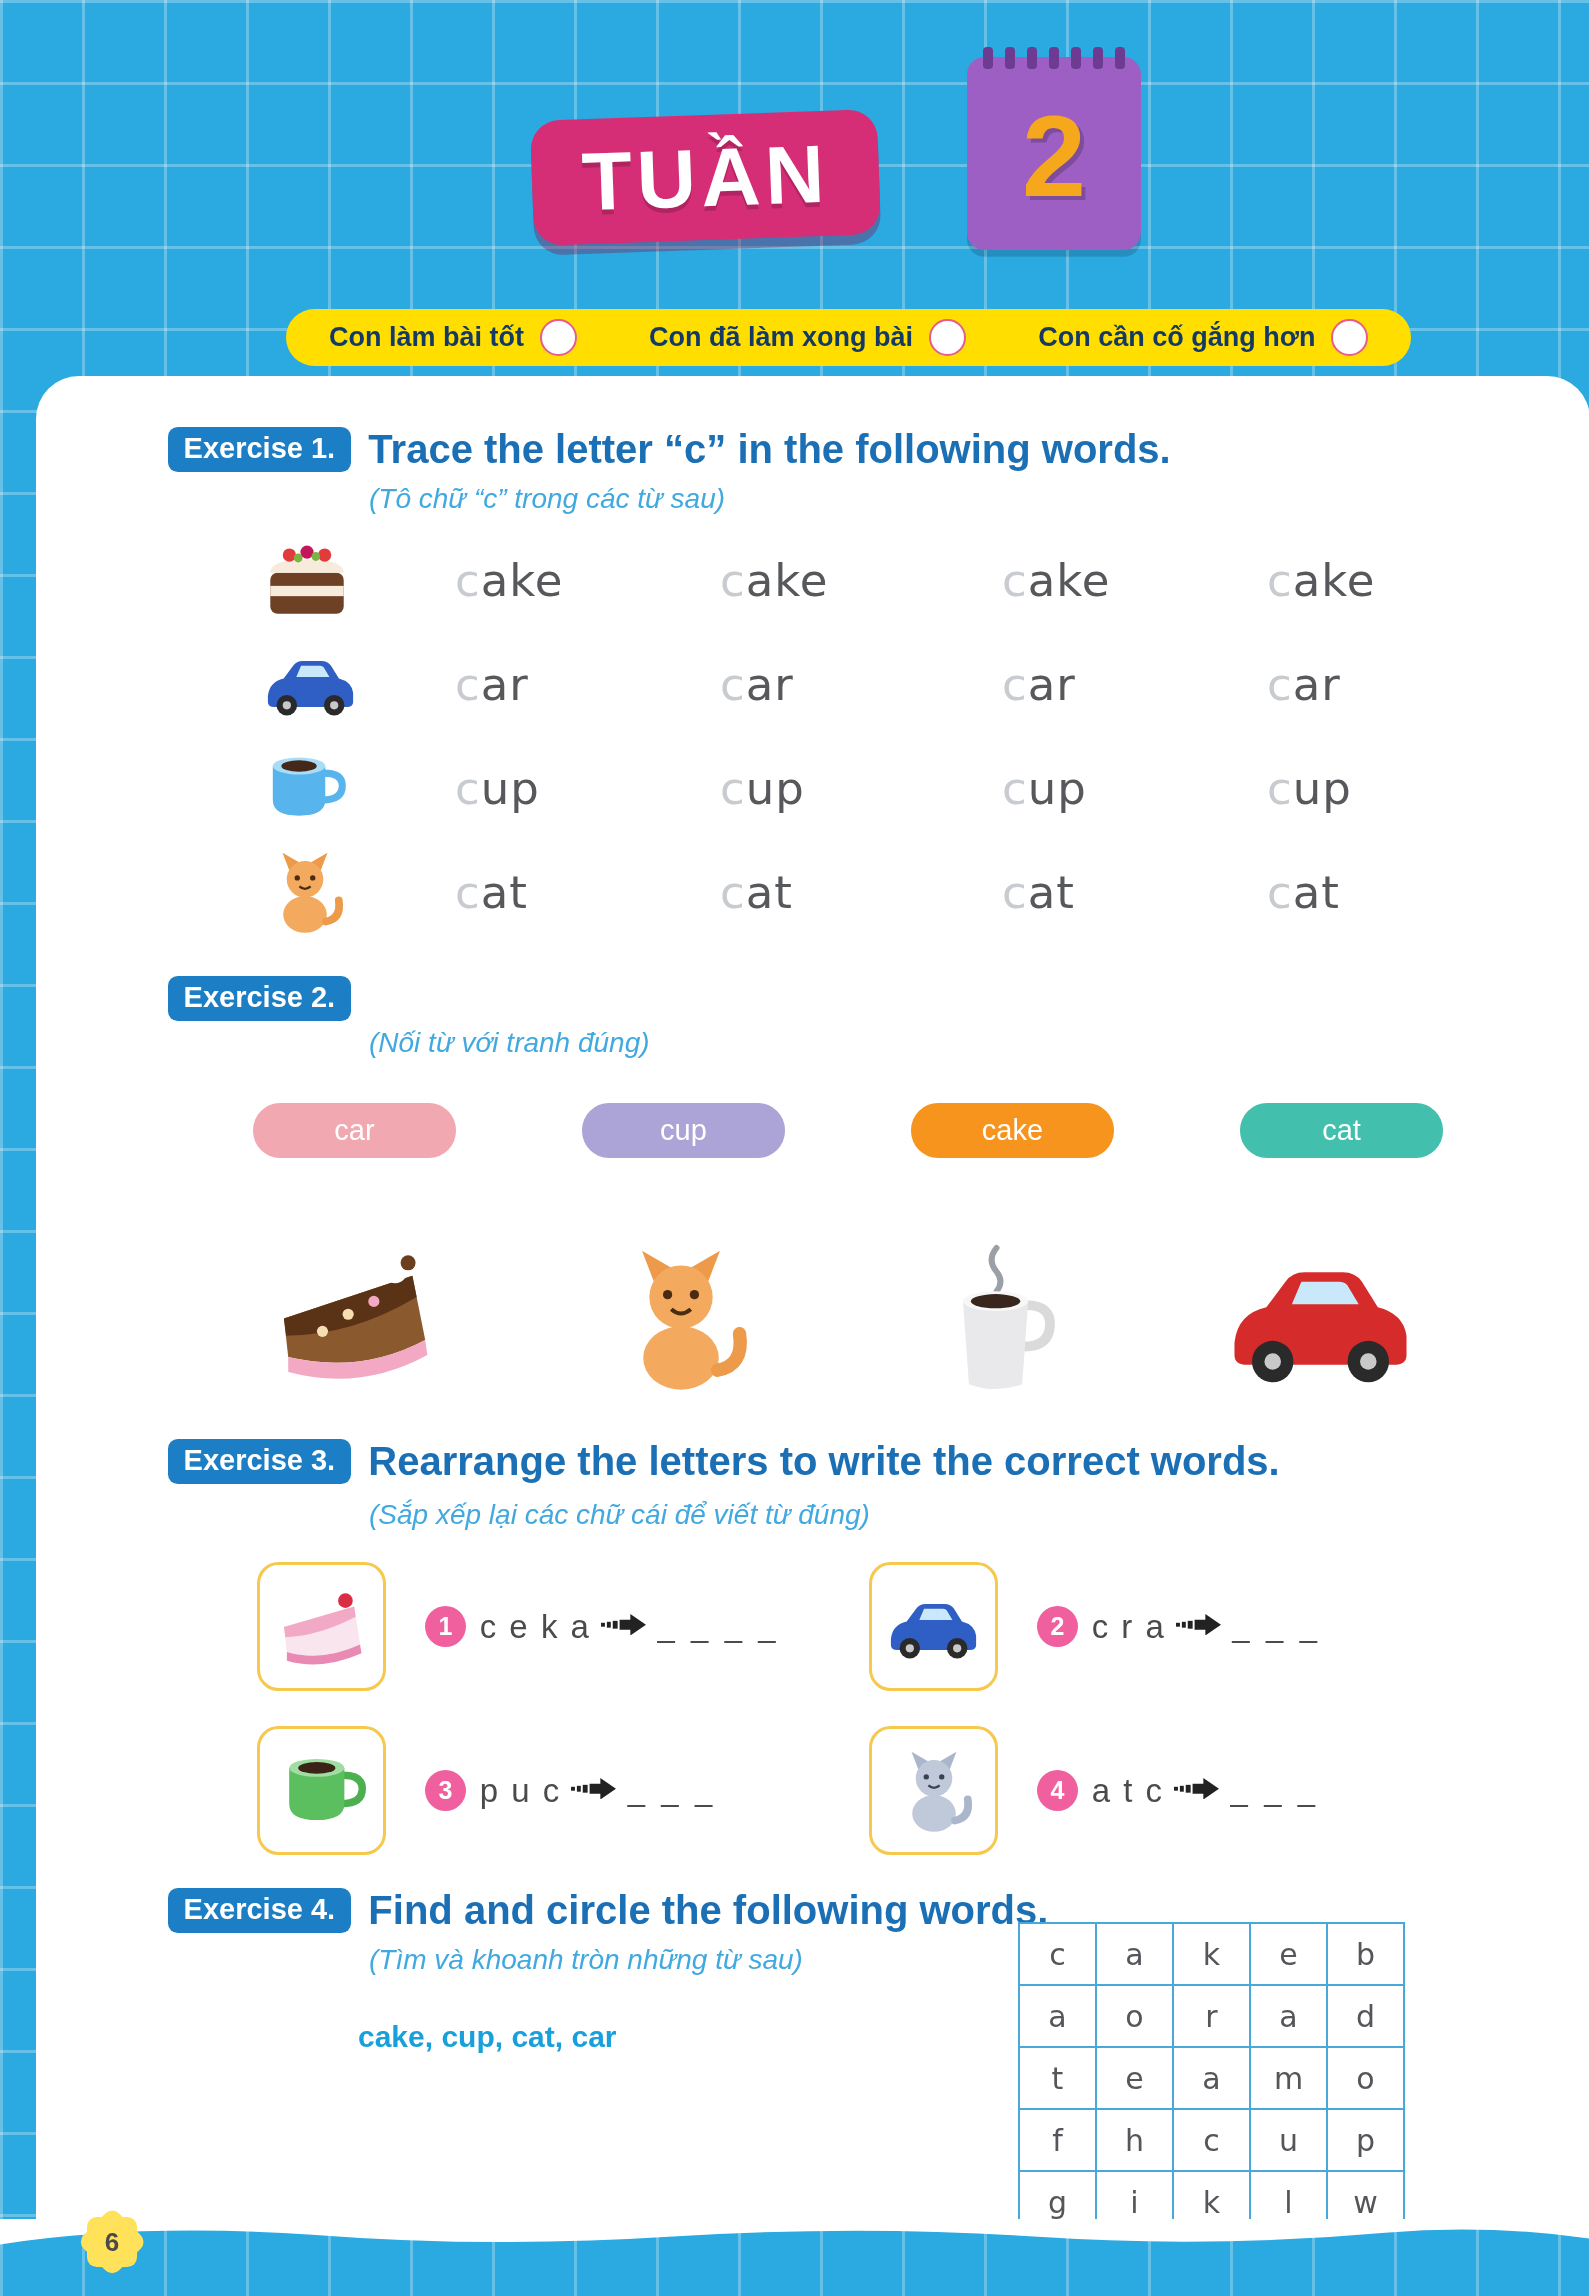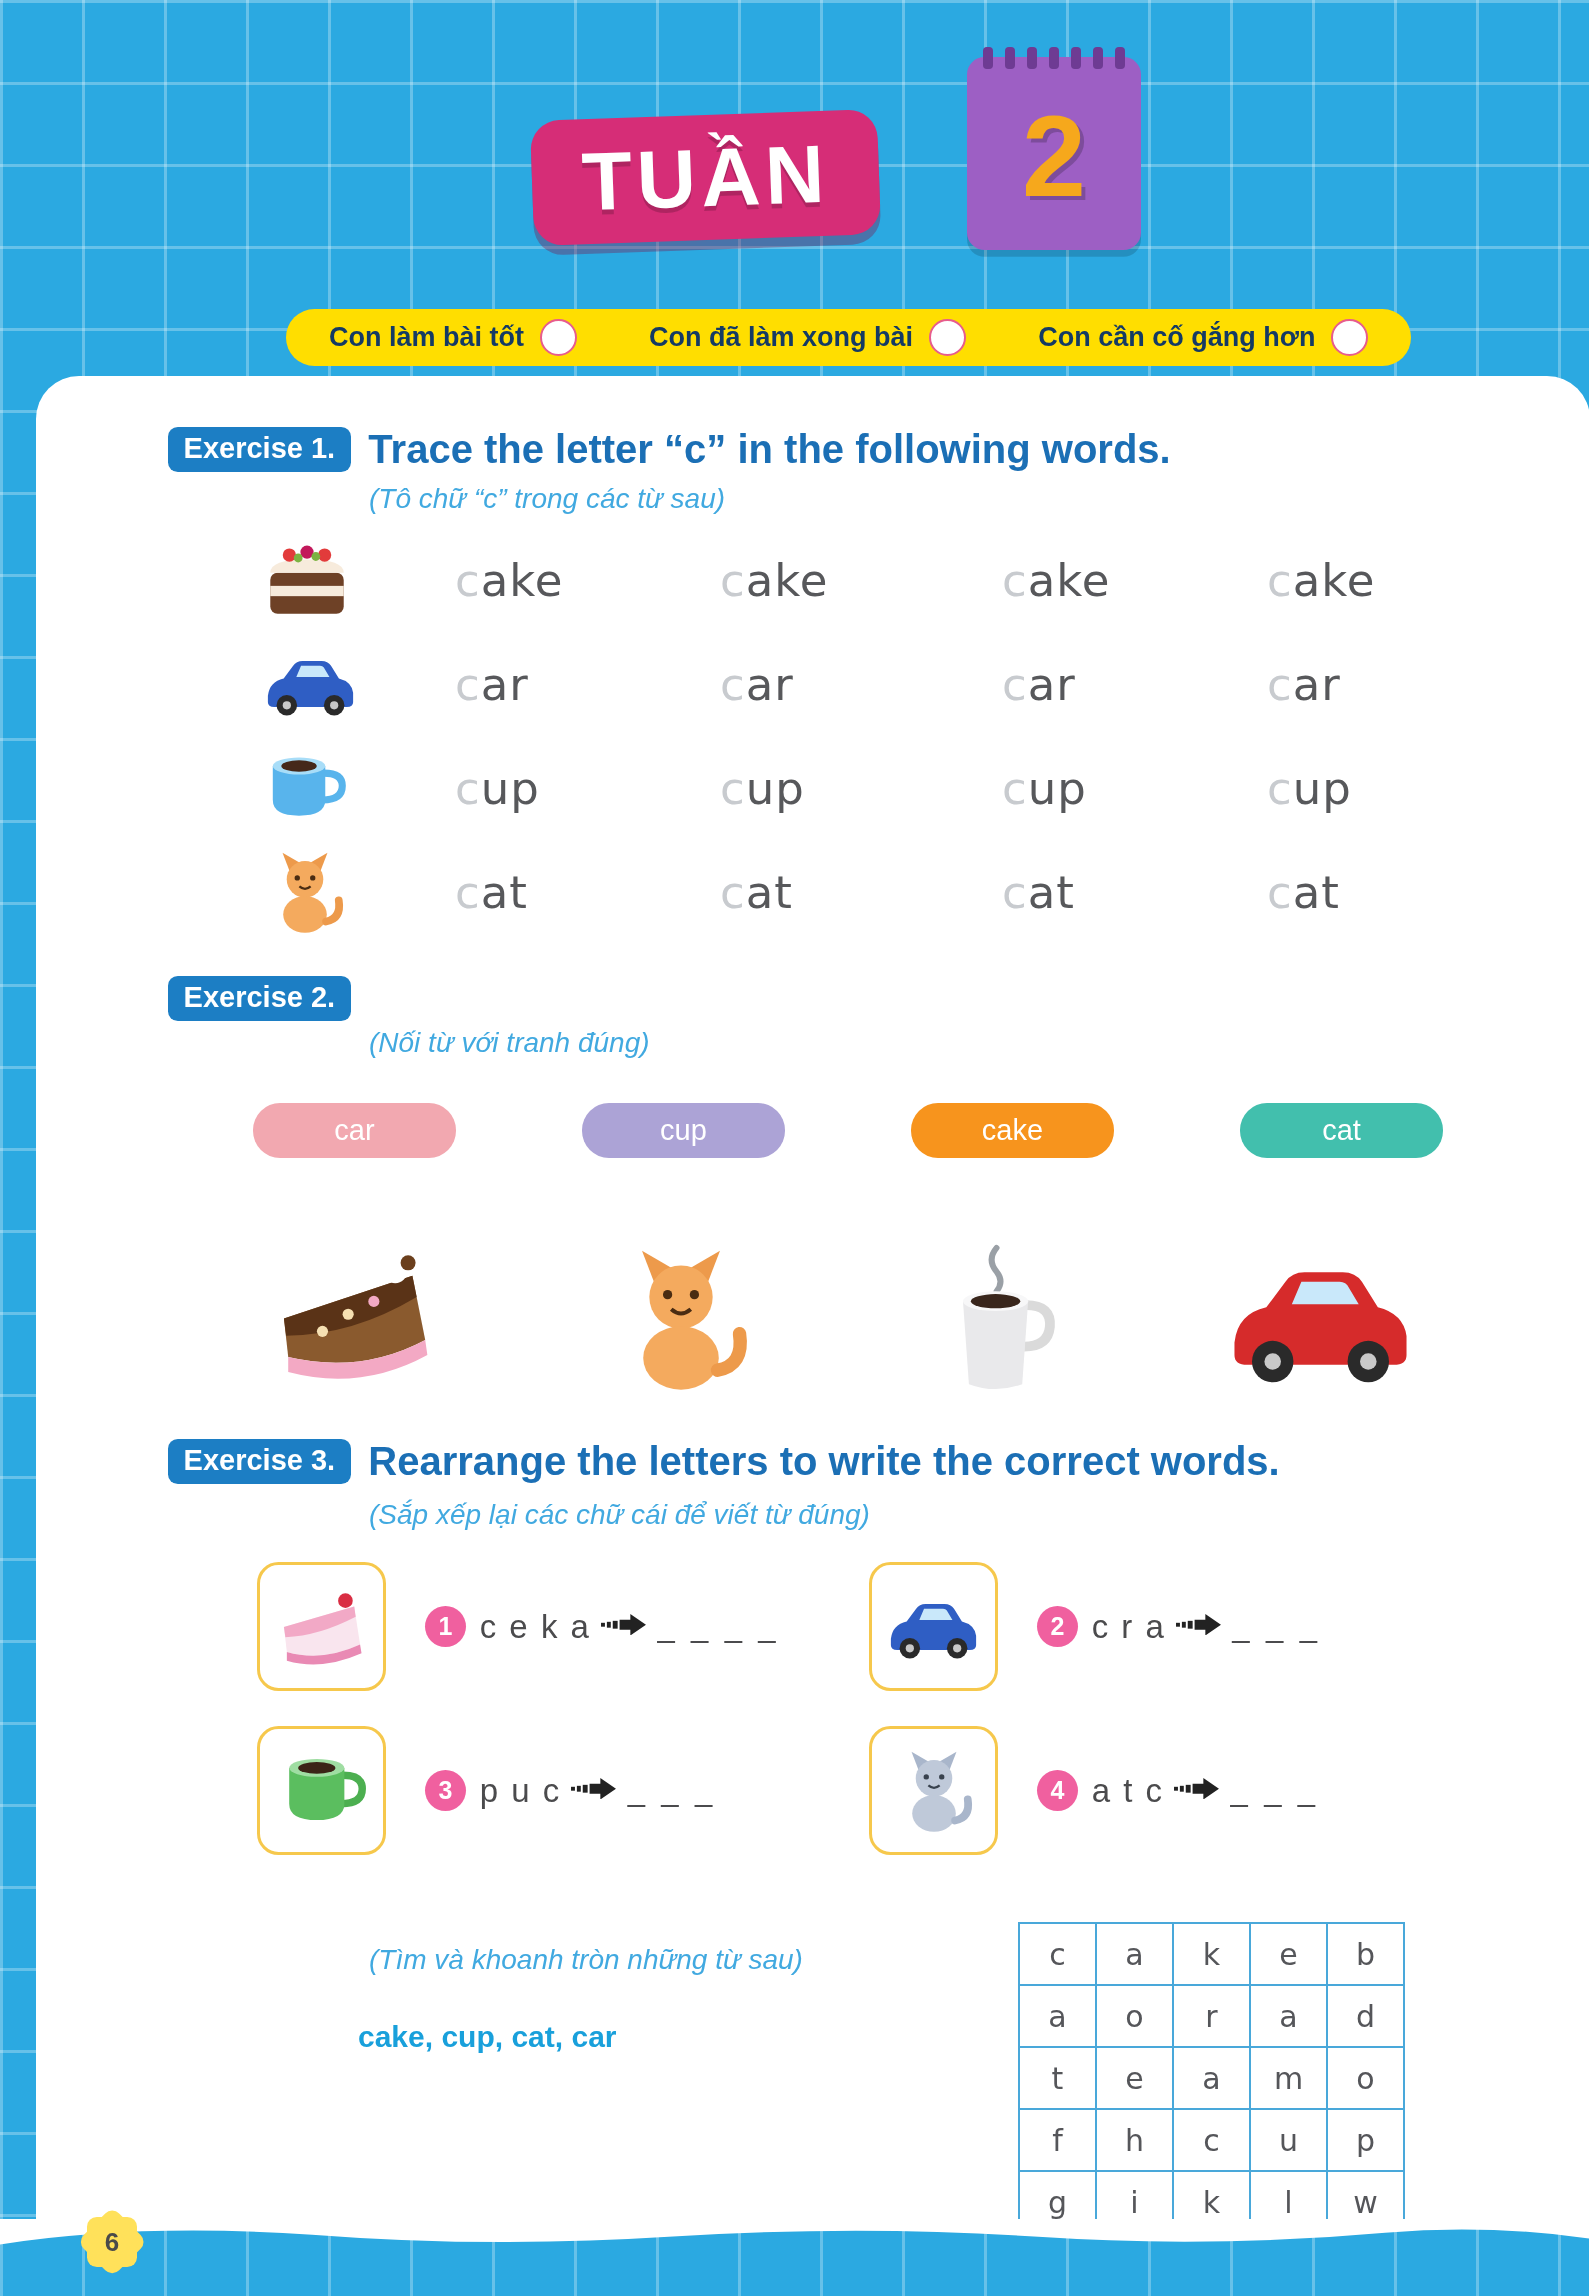--- a/index.html
+++ b/index.html
@@ -343,20 +343,24 @@
         <span class="arrow"><svg width="45" height="21.5" viewBox="0 0 46 22">
               <rect x="0" y="9" width="4" height="4" fill="#222"></rect>
               <rect x="6" y="8" width="4" height="6" fill="#222"></rect>
               <rect x="12" y="7" width="5" height="8" fill="#222"></rect>
               <path d="M19 6 h11 v-6 l16 11 l-16 11 v-6 h-11 z" fill="#222"></path>
             </svg></span>
         <span class="blanks">_ _ _</span>
       </div>
     </div>
 
+    <div class="ex-header ex4h">
+      <span class="ex-badge">Exercise 4.</span>
+      <span class="ex-title">Find and circle the following words.</span>
+    </div>
     <div class="ex-sub ex4s">(Tìm và khoanh tròn những từ sau)</div>
     <div class="word-list">cake, cup, cat, car</div>
 
     <table class="word-grid">
       <tbody>
           <tr>
         <td>c</td>
         <td>a</td>
         <td>k</td>
         <td>e</td>

